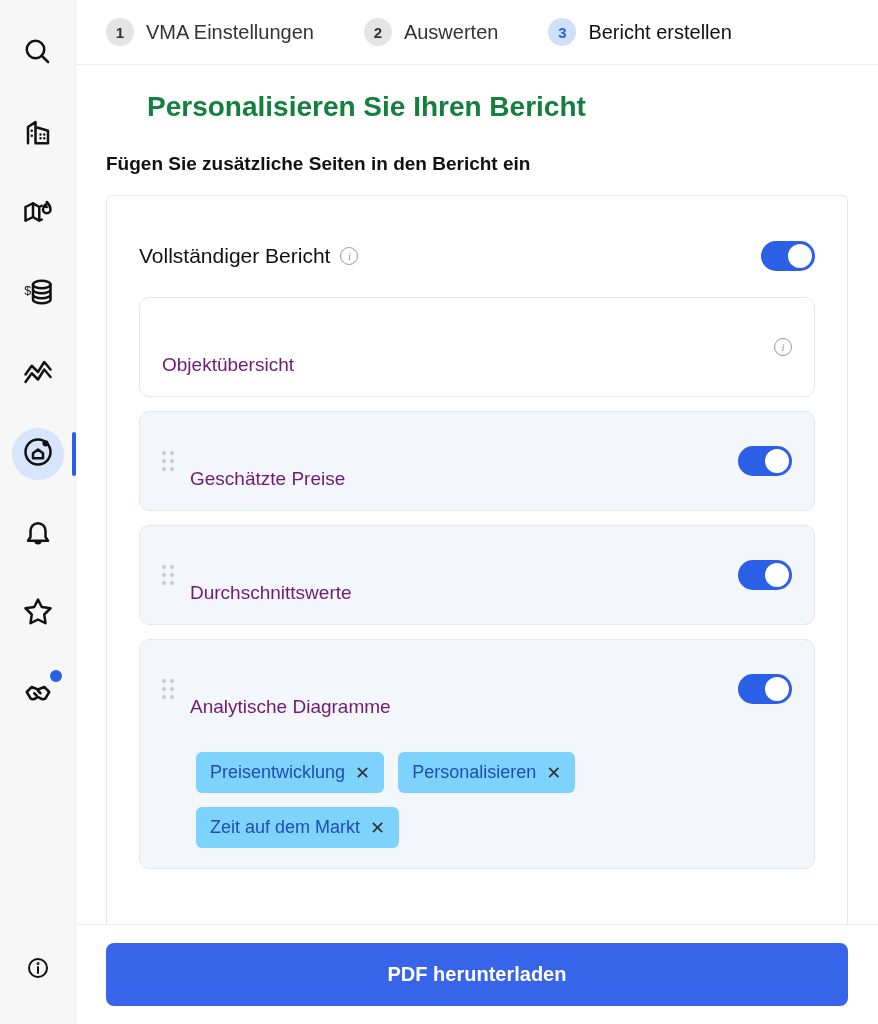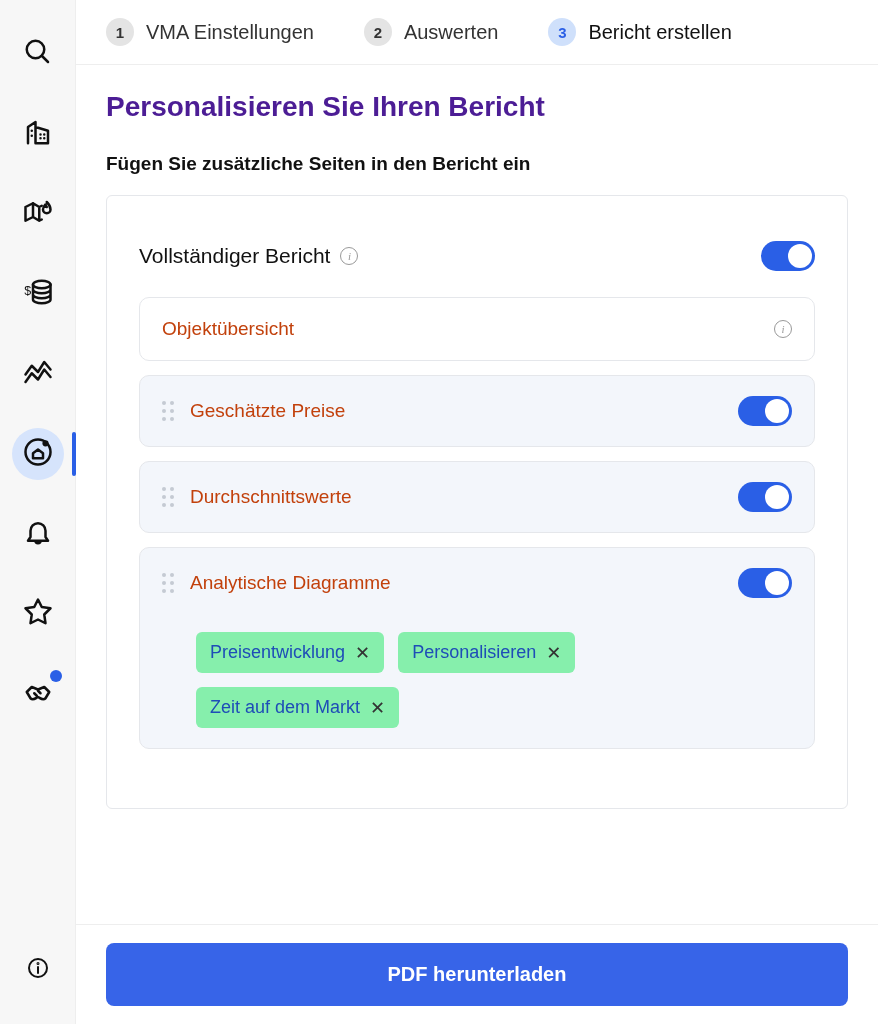--- a/index.html
+++ b/index.html
@@ -106,22 +106,23 @@
 }
 
 .content {
   flex: 1;
   padding: 26px 30px 0 30px;
   overflow-y: auto;
 }
 .page-title {
   font-size: 28px;
   font-weight: 700;
-  color: #4c1d95;
+  color: #15803d;
   margin-bottom: 30px;
+  margin-left: 41px;
 }
 .subtitle {
   font-size: 19px;
   font-weight: 700;
   color: #111;
   margin-bottom: 20px;
 }
 
 .card {
   border: 1px solid #e5e7eb;
@@ -203,43 +204,44 @@
   flex-shrink: 0;
 }
 .drag-handle span {
   width: 4px;
   height: 4px;
   background: #c5cad3;
   border-radius: 50%;
 }
 .section-label {
   font-size: 19px;
-  color: #c2410c;
+  color: #701a75;
   flex: 1;
+  margin-top: 36px;
 }
 .section-item.draggable.with-chips {
   flex-wrap: wrap;
   align-items: flex-start;
 }
 .section-header-row {
   display: flex;
   align-items: center;
   gap: 16px;
   width: 100%;
 }
 .chips {
   display: flex;
   flex-wrap: wrap;
   gap: 14px;
   margin-left: 34px;
   margin-top: 18px;
   width: 100%;
 }
 .chip {
-  background: #86efac;
+  background: #7dd3fc;
   color: #1e4db7;
   padding: 10px 14px;
   border-radius: 6px;
   display: inline-flex;
   align-items: center;
   gap: 10px;
   font-size: 18px;
 }
 .chip-close {
   font-size: 18px;

